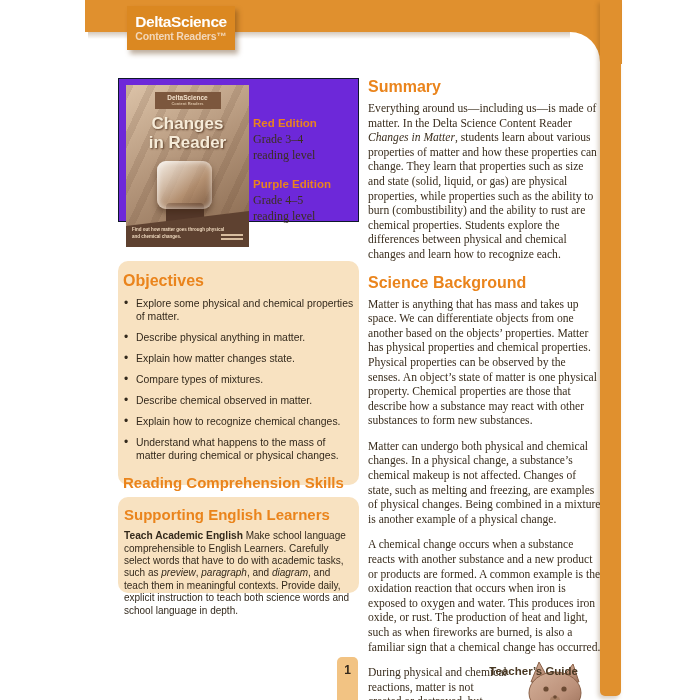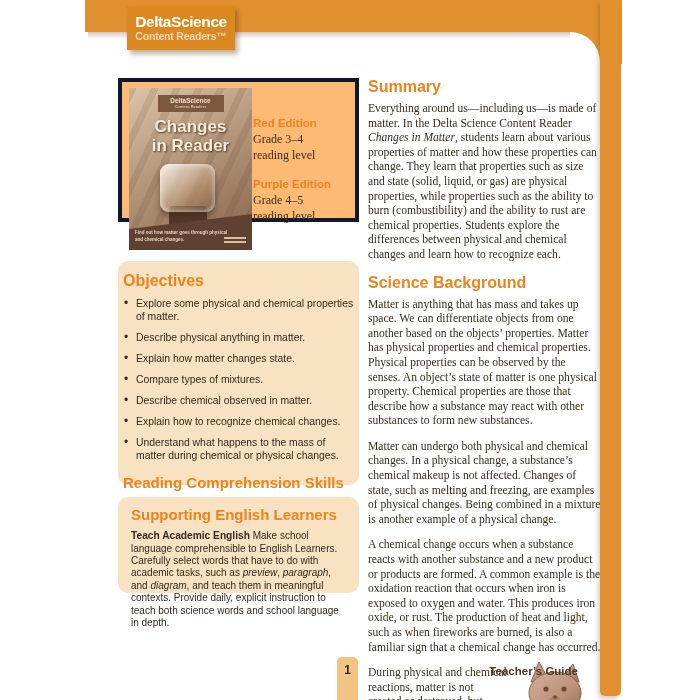--- a/index.html
+++ b/index.html
@@ -13,22 +13,22 @@
   .band-shadow { position:absolute; left:88px; top:32px; width:482px; height:7px; z-index:2;
     background:linear-gradient(to bottom, rgba(104,62,18,0.28), rgba(104,62,18,0)); }
   .stripe { position:absolute; left:600px; top:0; width:21px; height:696px; background:#E0902E;
     border-radius:0 0 5px 5px; box-shadow:-2px 3px 4px rgba(104,62,18,0.25); z-index:2; }
   .brand-box { position:absolute; left:127px; top:6px; width:108px; height:44px; background:#DB8821;
     box-shadow:3px 4px 5px rgba(92,52,12,0.40); z-index:3; text-align:center; padding-top:8px; box-sizing:border-box; }
   .brand1 { font-weight:bold; font-size:15.5px; line-height:1.05; color:#ffffff; letter-spacing:-0.4px; }
   .brand2 { font-weight:bold; font-size:10.5px; color:#F2D7BA; letter-spacing:-0.2px; }
 
   
-  .cover-panel { position:absolute; left:118px; top:78px; width:241px; height:144px; background:#fdba74;
-    border:4px solid #0f172a; box-sizing:border-box; z-index:2; }
+  .cover-panel { position:absolute; left:118px; top:78px; width:241px; height:144px; background:#6d28d9;
+    border:1px solid #0f172a; box-sizing:border-box; z-index:2; }
   .cover { position:absolute; left:7px; top:6px; width:123px; height:162px; overflow:hidden;
     background:linear-gradient(150deg,#dcc3a8 0%,#b4967b 45%,#84644a 100%); }
   .cover-stripes { position:absolute; top:0; left:0; right:0; bottom:0; opacity:.45;
     background:repeating-linear-gradient(115deg, rgba(90,60,40,0.30) 0 7px, rgba(0,0,0,0) 7px 20px); }
   .cover-brand { position:relative; margin:7px auto 0; width:66px; background:#7C573D; color:#F3E2CC;
     text-align:center; padding:2px 0 3px; }
   .cover-brand .b1 { font-weight:bold; font-size:6.5px; line-height:1.1; display:block; }
   .cover-brand .b2 { font-weight:bold; font-size:4px; color:#D9BFA3; display:block; }
   .cover-title { position:relative; text-align:center; margin-top:5px; font-weight:bold; font-size:17px;
     line-height:1.12; color:#F6EBD8; text-shadow:1px 1px 2px rgba(70,40,20,0.85); }
@@ -43,21 +43,21 @@
   .pub-mark div { width:22px; height:2px; background:#D8BD9F; margin-top:2px; }
 
   .editions { position:absolute; left:253px; top:116px; z-index:2; }
   .ed-name  { font-weight:bold; font-size:11.5px; line-height:15px; color:#E8831F; }
   .ed-line  { font-family:"Liberation Serif", serif; font-size:12px; line-height:16px; color:#3B2F20; }
   .ed-gap   { height:14px; }
 
   
   .cream { background:#F8E2C1; border-radius:10px; box-sizing:border-box; z-index:2; }
   .obj-box { position:absolute; left:118px; top:261px; width:241px; height:224px; padding:11px 5px; }
-  .eng-box { position:absolute; left:118px; top:497px; width:241px; height:96px; padding:9px 13px; }
+  .eng-box { position:absolute; left:118px; top:497px; width:241px; height:96px; padding:9px 6px; }
   .h-orange { font-weight:bold; font-size:16px; color:#EA841C; margin:0 0 7px; white-space:nowrap; }
   .h-orange.smaller { font-size:15px; }
   .obj-list { margin:0; padding:0; list-style:none; }
   .obj-list li { position:relative; padding-left:13px; font-size:10.4px; line-height:1.25; color:#33291C; margin-bottom:8px; }
   .obj-list li::before { content:"\2022"; position:absolute; left:1px; top:-1px; font-size:12px; }
   .skills-line { font-size:10.4px; color:#33291C; margin-top:2px; }
   .diamond { font-size:7px; margin:0 9px; vertical-align:1px; color:#33291C; }
   .skill3 { font-size:10.4px; color:#33291C; margin-top:8px; }
   .note { font-weight:bold; font-size:10.8px; color:#33291C; margin-top:13px; }
   .eng-p { margin:3px 0 0; font-size:10px; line-height:1.24; color:#33291C; }

